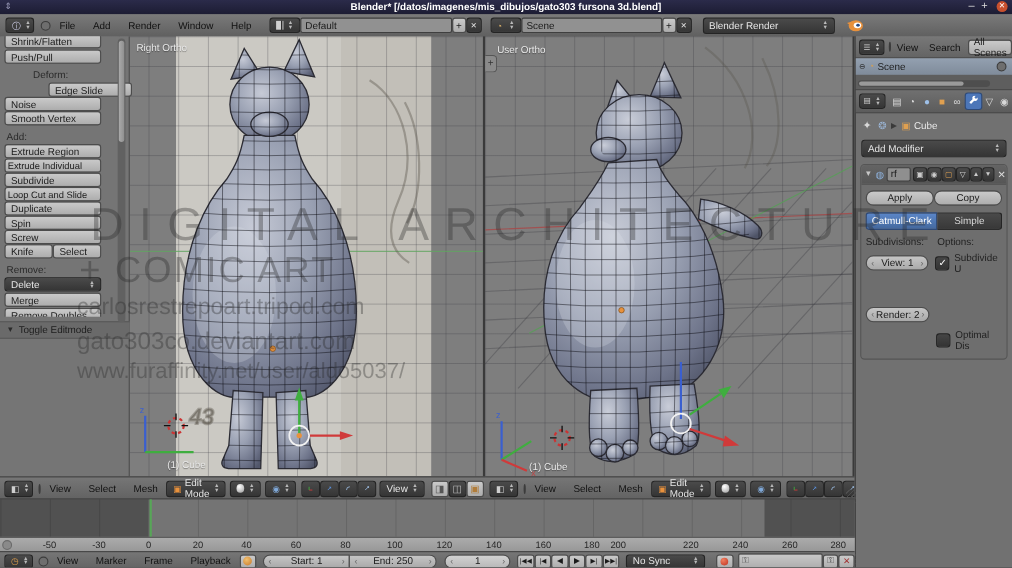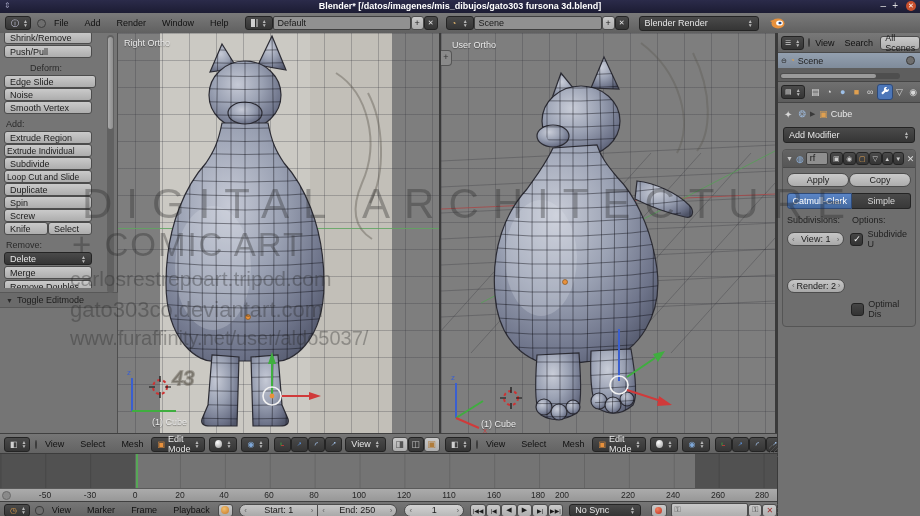--- a/index.html
+++ b/index.html
@@ -151,24 +151,24 @@
         <path d="M14,378 H58" stroke="#3fae3f" stroke-width="2"></path>
         <text x="9" y="342" font-size="8" fill="#3a5fd0">z</text>
       </g>
     </svg>
 
     <span class="abs vplabel" style="left:124px;top:5px;">Right Ortho</span>
     <span class="abs vplabel" style="left:152px;top:384px;">(1) Cube</span>
 
     <div class="abs" style="left:0;top:0;width:118px;height:400px;background:#757575;border-right:1px solid #4e4e4e;box-sizing:border-box;">
       <div style="padding:0 4px;width:92px;box-sizing:content-box;">
-        <div class="btn" style="margin-top:-2px;width:88px;">Shrink/Remove</div>
+        <div class="btn" style="margin-top:-2px;width:88px;">Shrink/Flatten</div>
         <div class="btn" style="margin-top:1px;width:88px;">Push/Pull</div>
         <div class="label-dim" style="margin:5px 0 2px 2px;padding-left:24px;">Deform:</div>
-        <div class="btn" style="width:92px;">Edge Slide</div>
+        <div class="btn" style="width:76px;margin-left:40px;">Edge Slide</div>
         <div class="btn" style="width:88px;">Noise</div>
         <div class="btn" style="width:88px;">Smooth Vertex</div>
         <div class="label-dim" style="margin:5px 0 2px 2px;">Add:</div>
         <div class="btn" style="width:88px;">Extrude Region</div>
         <div class="btn" style="width:88px;padding:0 2px;font-size:8.5px;">Extrude Individual</div>
         <div class="btn" style="width:88px;">Subdivide</div>
         <div class="btn" style="width:88px;padding:0 2px;font-size:8.5px;">Loop Cut and Slide</div>
         <div class="btn" style="width:88px;">Duplicate</div>
         <div class="btn" style="width:88px;">Spin</div>
         <div class="btn" style="width:88px;">Screw</div>
@@ -511,21 +511,21 @@
       <span style="position:absolute;left:2px;top:2px;width:9px;height:9px;border-radius:50%;background:#8a8a8a;border:1px solid #6a6a6a;box-sizing:border-box;"></span>
       <span class="tickl" style="left:45px;">-50</span>
       <span class="tickl" style="left:90px;">-30</span>
       <span class="tickl" style="left:135px;">0</span>
       <span class="tickl" style="left:180px;">20</span>
       <span class="tickl" style="left:224px;">40</span>
       <span class="tickl" style="left:269px;">60</span>
       <span class="tickl" style="left:314px;">80</span>
       <span class="tickl" style="left:359px;">100</span>
       <span class="tickl" style="left:404px;">120</span>
-      <span class="tickl" style="left:449px;">110</span>
+      <span class="tickl" style="left:449px;">140</span>
       <span class="tickl" style="left:494px;">160</span>
       <span class="tickl" style="left:538px;">180</span>
       <span class="tickl" style="left:562px;">200</span>
       <span class="tickl" style="left:628px;">220</span>
       <span class="tickl" style="left:673px;">240</span>
       <span class="tickl" style="left:718px;">260</span>
       <span class="tickl" style="left:762px;">280</span>
     </div>
 
     <div class="row hdrbar" style="position:absolute;left:0;top:47px;width:777px;height:16px;border-bottom:none;">

